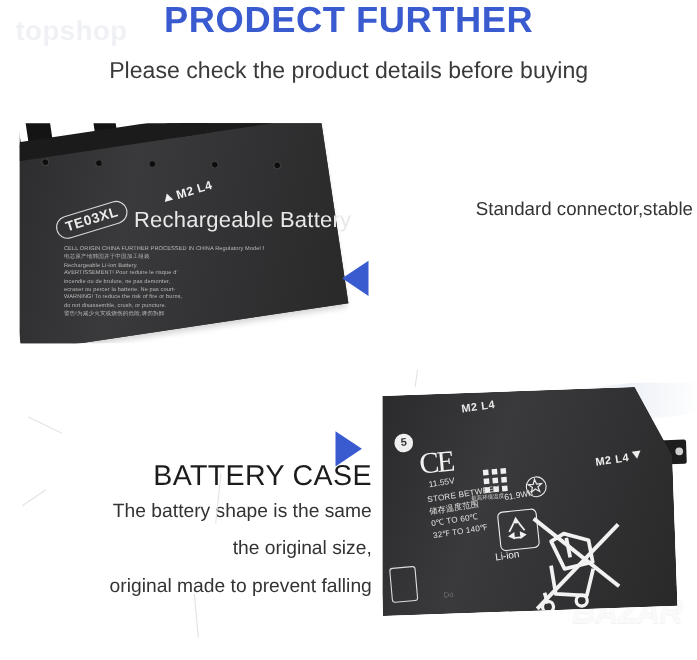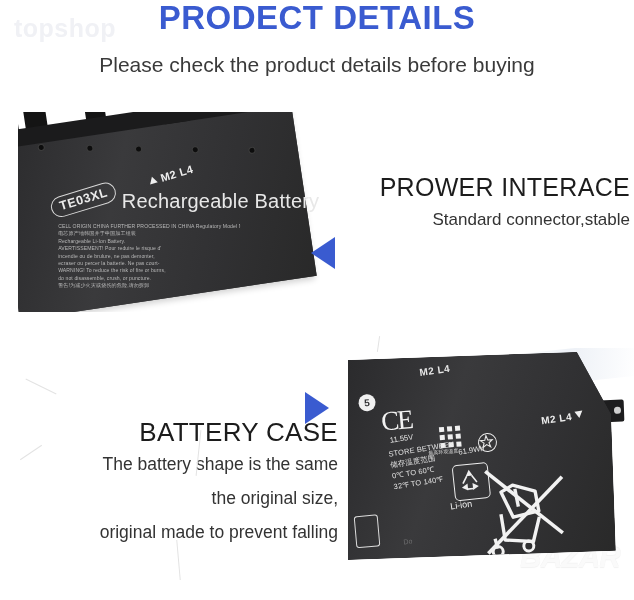--- a/index.html
+++ b/index.html
@@ -419,21 +419,21 @@
     position: absolute;
     background: #e3e3e3;
   }
 </style>
 </head>
 <body>
 
 <div class="wm-topshop">topshop</div>
 <div class="wm-bazar">BAZAR</div>
 
-<div class="page-title">PRODECT DETAILS</div>
+<div class="page-title">PRODECT FURTHER</div>
 <div class="page-subtitle">Please check the product details before buying</div>
 
 <div class="photo" id="top-photo">
 
   <div class="batt" id="top-batt">
 
     <div class="batt-tab" style="left:14px;  top:-14px; width:13px; height:16px;"></div>
     <div class="batt-tab" style="left:34px;  top:-20px; width:22px; height:22px;"></div>
     <div class="batt-tab" style="left:95px;  top:-17px; width:20px; height:20px;"></div>
     <div class="batt-tab" style="left:172px; top:-12px; width:26px; height:26px;"></div>
@@ -463,21 +463,20 @@
       <div>WARNING! To reduce the risk of fire or burns,</div>
       <div>do not disassemble, crush, or puncture.</div>
       <div>警告!为减少火灾或烧伤的危险,请勿拆卸</div>
     </div>
   </div>
 </div>
 
 <div class="arrow arrow-left"></div>
 
 <div class="blk-power">
-  <div class="blk-head">PROWER INTERACE</div>
   <div class="blk-line">Standard connector,stable</div>
 </div>
 
 <div class="arrow arrow-right"></div>
 
 <div class="blk-battcase">
   <div class="blk-head">BATTERY CASE</div>
   <div class="blk-line">The battery shape is the same</div>
   <div class="blk-line">the original size,</div>
   <div class="blk-line">original made to prevent falling</div>

